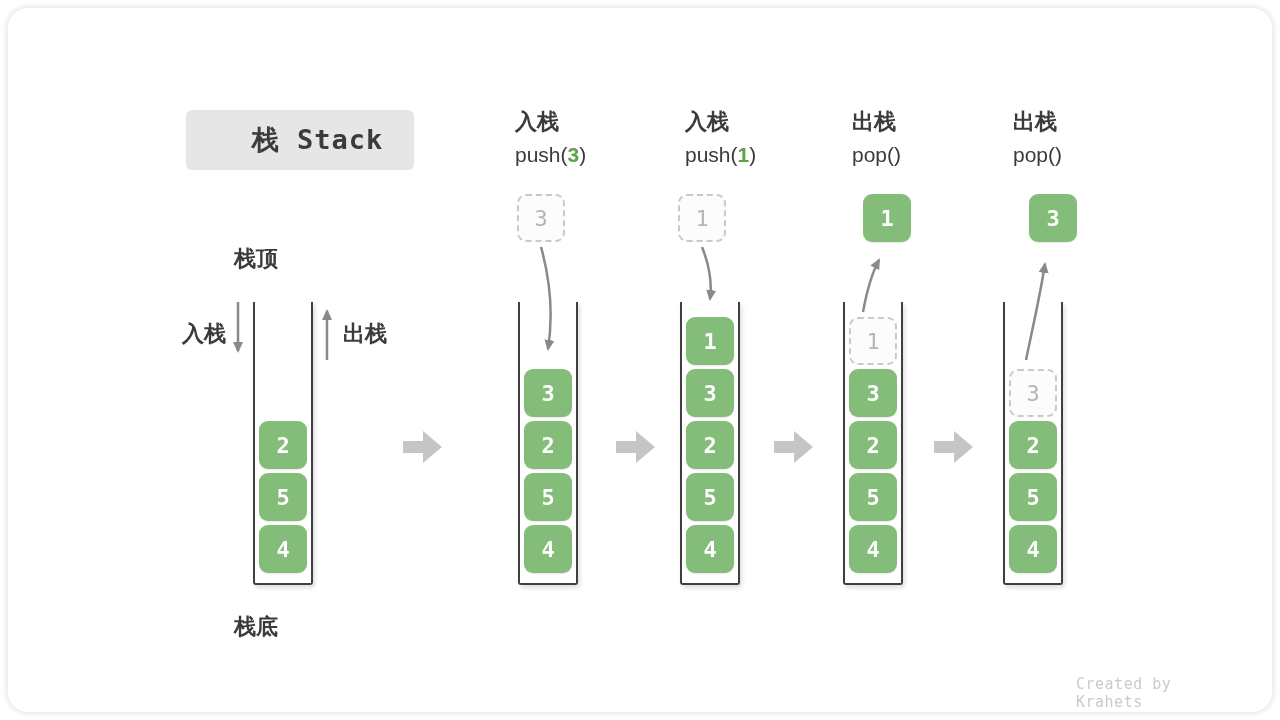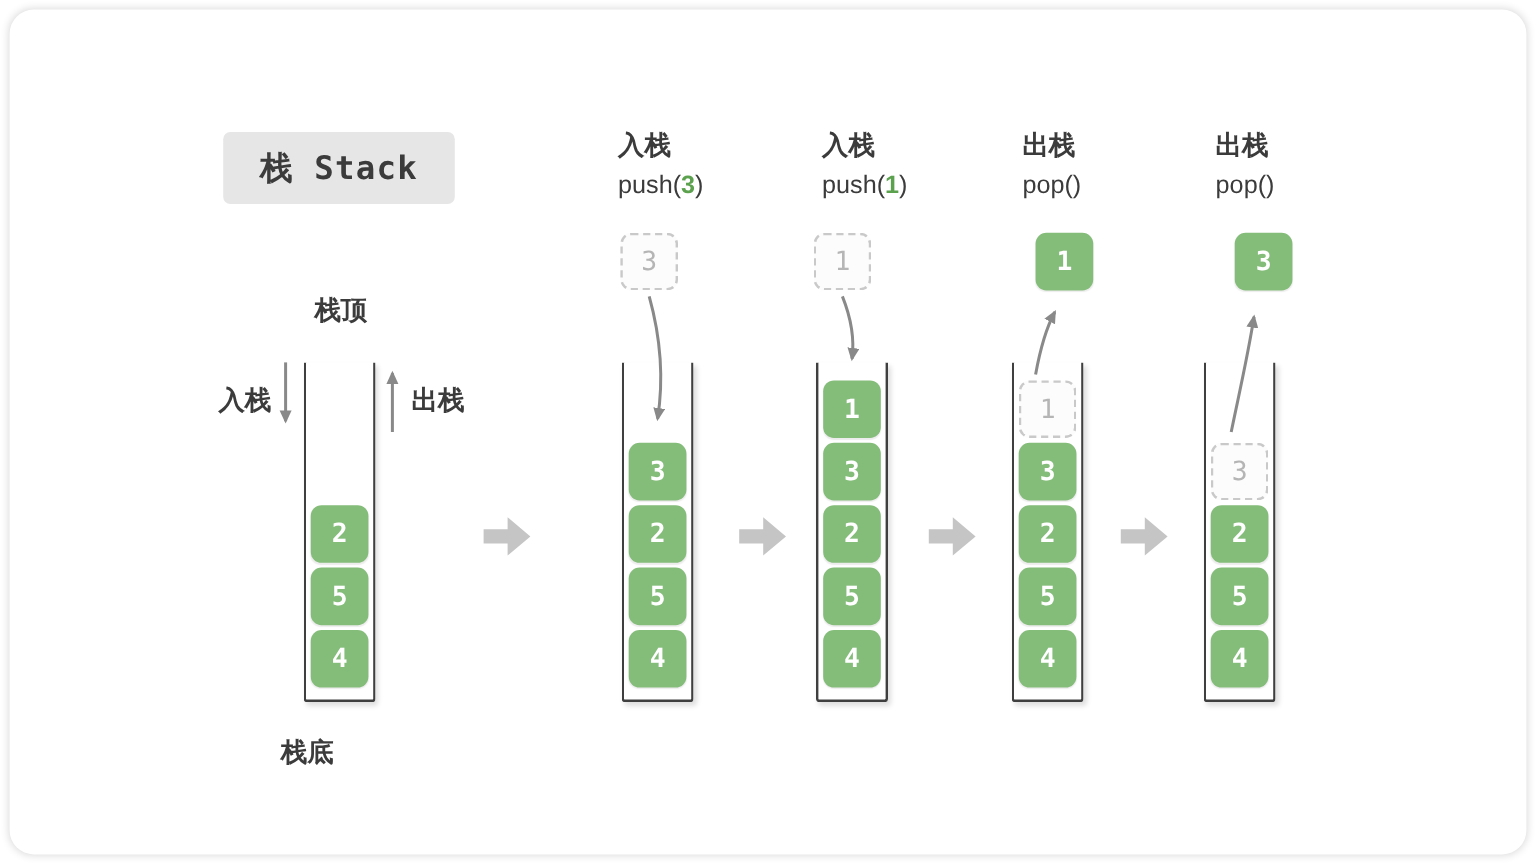--- a/index.html
+++ b/index.html
@@ -6,21 +6,21 @@
   body{width:1280px;height:720px;position:relative;overflow:hidden;
        font-family:"DejaVu Sans",sans-serif;}
   .card{position:absolute;left:8px;top:8px;width:1264px;height:704px;
         background:#ffffff;border-radius:20px;
         box-shadow:0 0 7px rgba(0,0,0,0.16);}
   .stage{position:absolute;left:0;top:0;width:1280px;height:720px;}
 
   .title-box{position:absolute;left:186px;top:110px;width:193px;height:60px;
         background:#e6e6e6;border-radius:6px;display:flex;align-items:center;
         justify-content:center;font-family:"DejaVu Sans Mono",monospace;
-        font-size:27px;font-weight:bold;color:#3b3b3b;letter-spacing:1px;}
+        font-size:27px;font-weight:bold;color:#3b3b3b;letter-spacing:1px;padding-left:35px;}
 
   .op{position:absolute;top:108px;}
   .op-action{font-size:22px;font-weight:bold;color:#3b3b3b;line-height:28px;}
   .op-code{font-family:Liberation Sans, sans-serif;font-size:21px;
         color:#3b3b3b;line-height:30px;margin-top:4px;}
   .op-code .arg{color:#5ba14e;font-weight:bold;}
 
   .side-label{position:absolute;font-size:22px;font-weight:bold;color:#3b3b3b;}
 
   .container{position:absolute;top:302px;width:60px;height:283px;
@@ -85,21 +85,21 @@
   </div>
   <div class="op" style="left:852px">
     <div class="op-action">出栈</div>
     <div class="op-code"><span>pop(</span><span class="arg"></span><span>)</span></div>
   </div>
   <div class="op" style="left:1013px">
     <div class="op-action">出栈</div>
     <div class="op-code"><span>pop(</span><span class="arg"></span><span>)</span></div>
   </div>
 
-  <div class="side-label" style="left:234px;top:244px;width:100px;text-align:center">栈顶</div>
+  <div class="side-label" style="left:234px;top:244px;width:100px;">栈顶</div>
   <div class="side-label" style="left:234px;top:612px;width:100px;text-align:left">栈底</div>
   <div class="side-label" style="left:156px;top:319px;width:70px;text-align:right">入栈</div>
   <div class="side-label" style="left:343px;top:319px">出栈</div>
 
   <div class="container" style="left:253px"></div>
   <div class="block" style="left:259px;top:421px">2</div>
   <div class="block" style="left:259px;top:473px">5</div>
   <div class="block" style="left:259px;top:525px">4</div>
 
   <div class="container" style="left:518px"></div>
@@ -125,13 +125,14 @@
   <div class="block" style="left:849px;top:473px">5</div>
   <div class="block" style="left:849px;top:525px">4</div>
 
   <div class="container" style="left:1003px"></div>
   <div class="block" style="left:1029px;top:194px">3</div>
   <div class="block ghost" style="left:1009px;top:369px">3</div>
   <div class="block" style="left:1009px;top:421px">2</div>
   <div class="block" style="left:1009px;top:473px">5</div>
   <div class="block" style="left:1009px;top:525px">4</div>
 
+  <div class="watermark">Created by Krahets</div>
 </div>
 
 </body></html>

